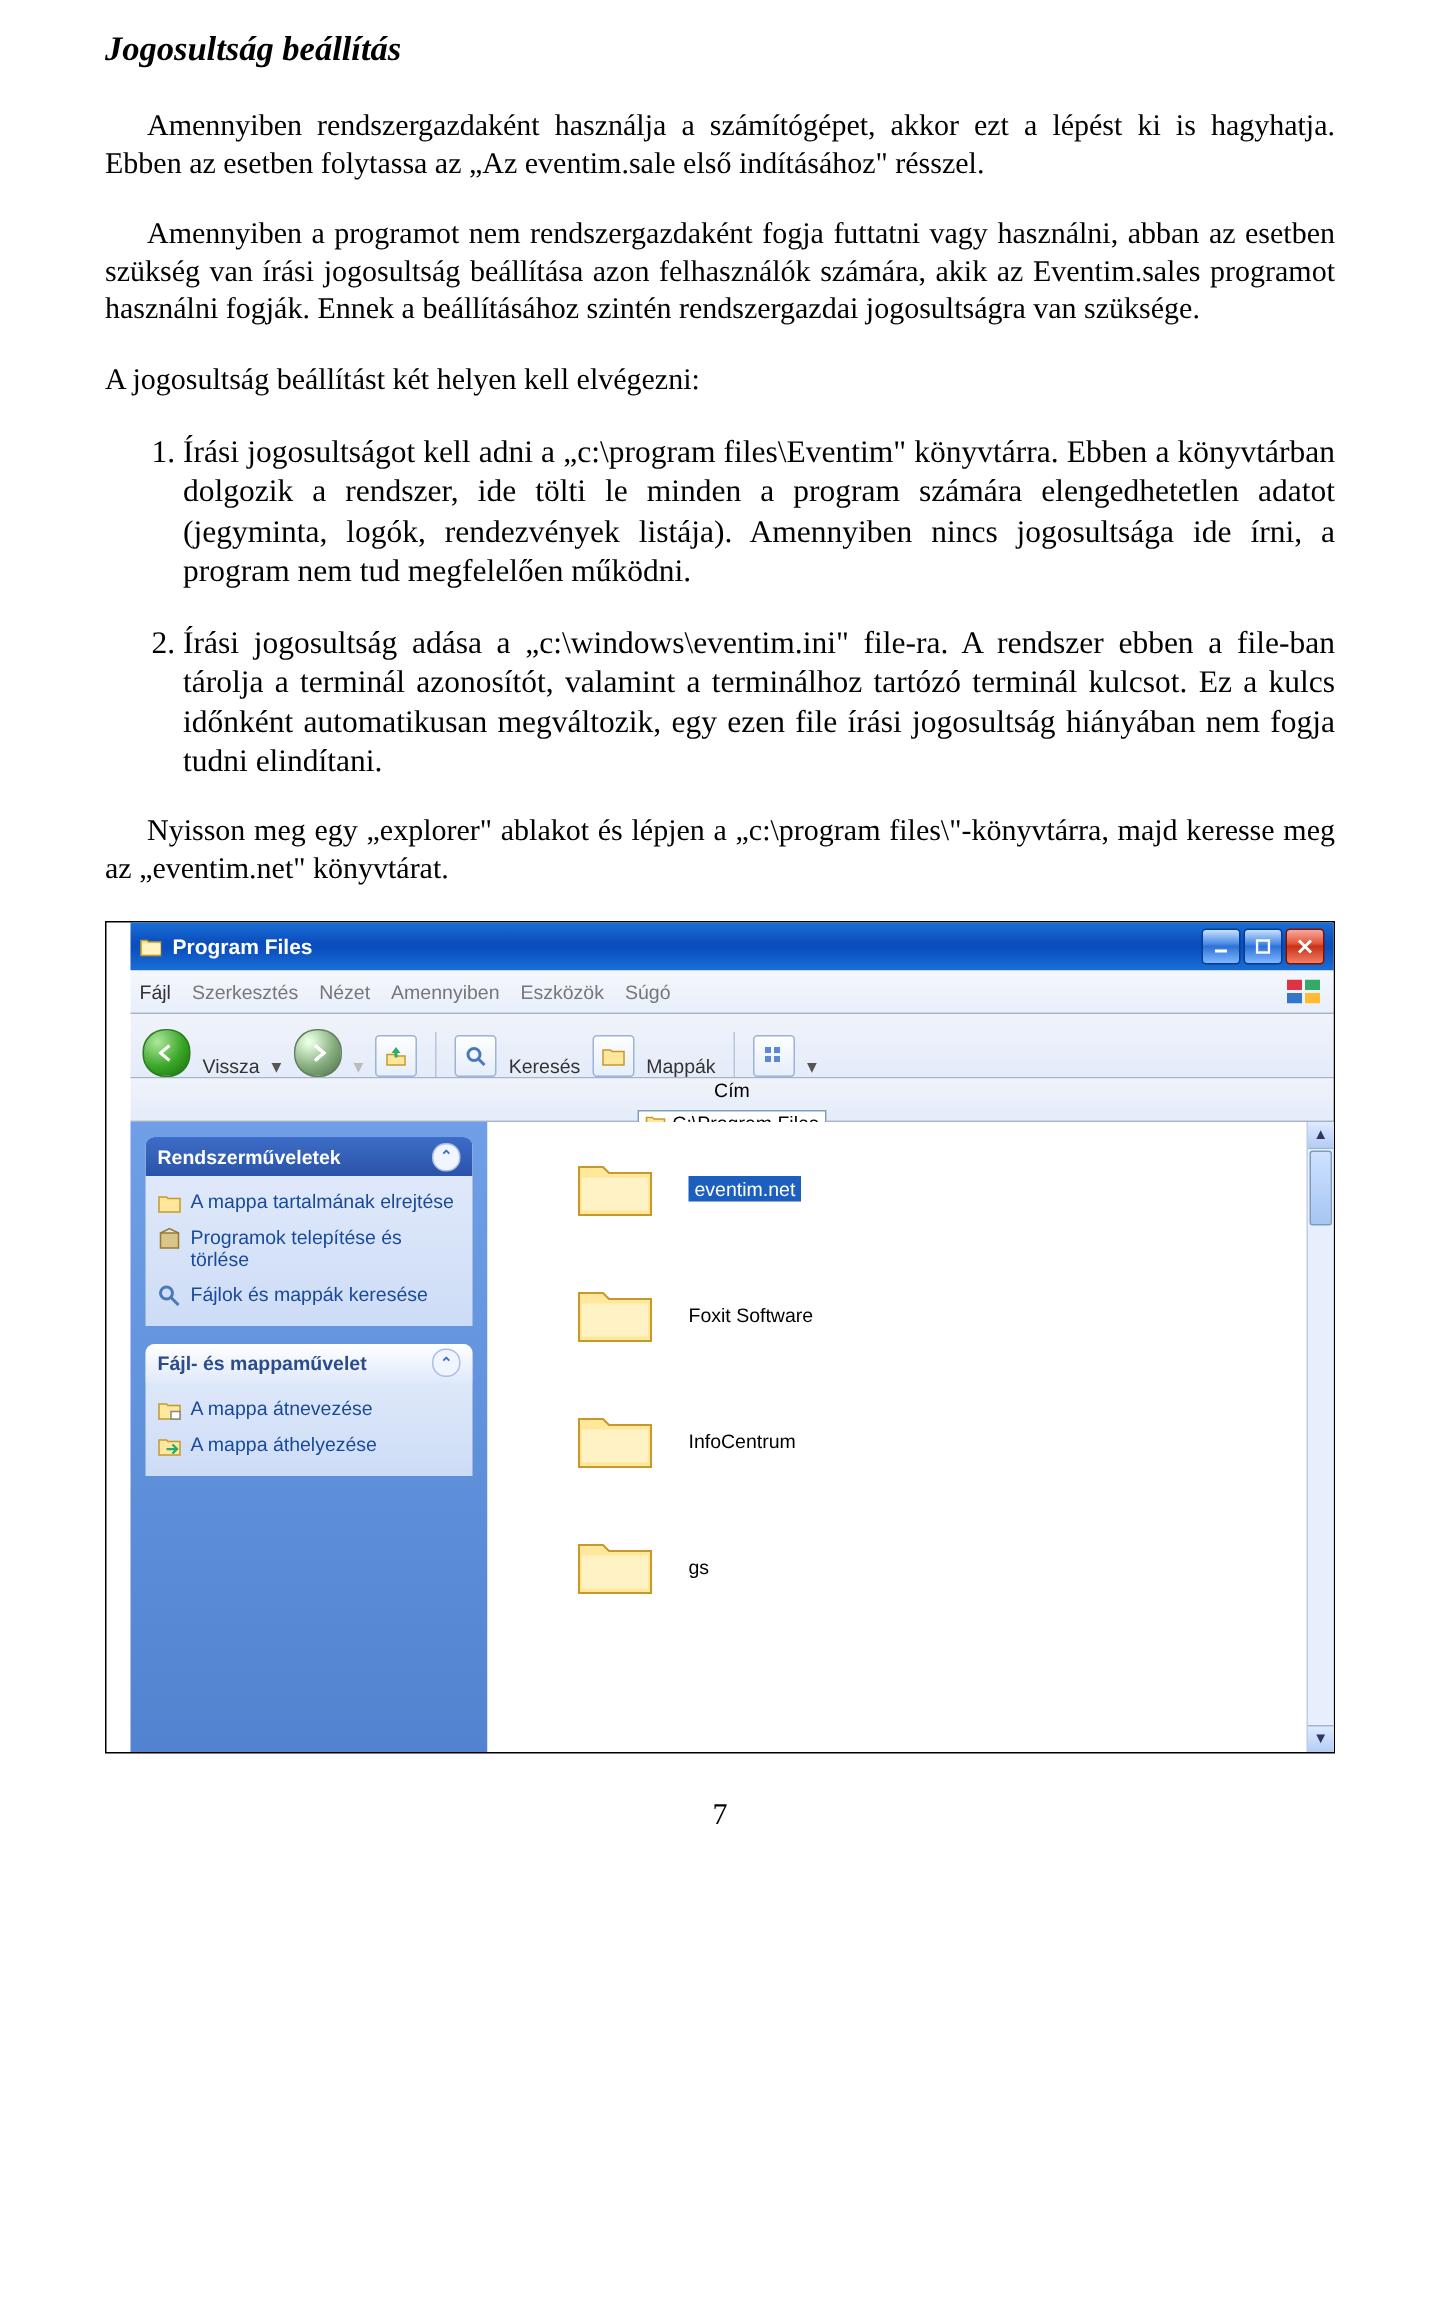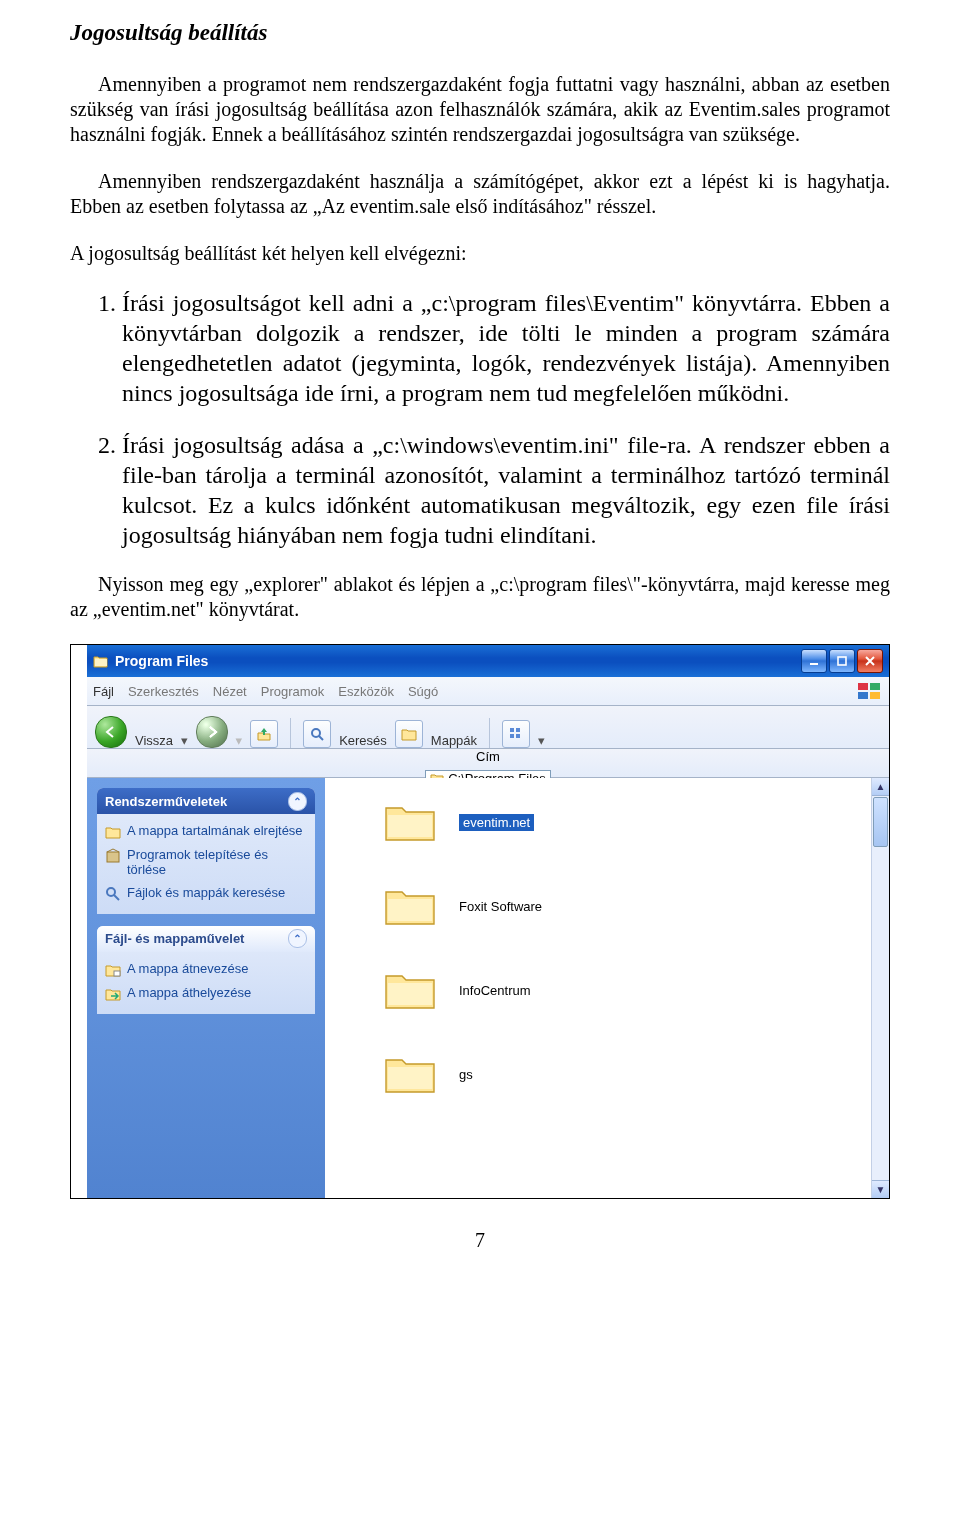--- a/index.html
+++ b/index.html
@@ -22,21 +22,21 @@
   p {
     font-size: 20px;
     line-height: 1.25;
     margin: 0 0 22px 0;
     text-align: justify;
   }
   .indent { text-indent: 28px; }
   ol {
     margin: 0 0 22px 0;
     padding-left: 52px;
-    font-size: 24px;
+    font-size: 21px;
     text-align: justify;
   }
   ol li { margin-bottom: 22px; line-height: 1.25; }
   .page-num {
     text-align: center;
     font-size: 20px;
     margin-top: 30px;
   }
   
   .explorer {
@@ -177,22 +177,22 @@
   .vscroll .arrow.bottom{position:absolute;bottom:0;left:0;right:0;border-top:1px solid #9db4d6;border-bottom:none;}
   
   svg { display:block; }
 </style>
 </head>
 <body>
 
 <div class="page">
   <h2 class="title">Jogosultság beállítás</h2>
 
+  <p class="indent">Amennyiben rendszergazdaként használja a számítógépet, akkor ezt a lépést ki is hagyhatja. Ebben az esetben folytassa az „Az eventim.sale első indításához" résszel.</p>
   <p class="indent">Amennyiben a programot nem rendszergazdaként fogja futtatni vagy használni, abban az esetben szükség van írási jogosultság beállítása azon felhasználók számára, akik az Eventim.sales programot használni fogják. Ennek a beállításához szintén rendszergazdai jogosultságra van szüksége.</p>
-  <p class="indent">Amennyiben rendszergazdaként használja a számítógépet, akkor ezt a lépést ki is hagyhatja. Ebben az esetben folytassa az „Az eventim.sale első indításához" résszel.</p>
   <p>A jogosultság beállítást két helyen kell elvégezni:</p>
   <ol>
     <li>Írási jogosultságot kell adni a „c:\program files\Eventim" könyvtárra. Ebben a könyvtárban dolgozik a rendszer, ide tölti le minden a program számára elengedhetetlen adatot (jegyminta, logók, rendezvények listája). Amennyiben nincs jogosultsága ide írni, a program nem tud megfelelően működni.</li>
     <li>Írási jogosultság adása a „c:\windows\eventim.ini" file-ra. A rendszer ebben a file-ban tárolja a terminál azonosítót, valamint a terminálhoz tartózó terminál kulcsot. Ez a kulcs időnként automatikusan megváltozik, egy ezen file írási jogosultság hiányában nem fogja tudni elindítani.</li>
   </ol>
   <p class="indent">Nyisson meg egy „explorer" ablakot és lépjen a „c:\program files\"-könyvtárra, majd keresse meg az „eventim.net" könyvtárat.</p>
 
   <div class="explorer">
 
     <div class="titlebar">
@@ -216,21 +216,21 @@
             <path d="M1 1 L9 9 M9 1 L1 9" stroke="#fff" stroke-width="2"></path>
           </svg>
         </div>
     </div>
 
     <div class="menubar">
       <div class="menus">
         <span>Fájl</span>
         <span>Szerkesztés</span>
         <span>Nézet</span>
-        <span>Programok</span>
+        <span>Amennyiben</span>
         <span>Eszközök</span>
         <span>Súgó</span>
       </div>
       <span class="winflag">
         <svg width="22" height="16">
             <rect x="0" y="0" width="10" height="7" fill="#d34"></rect>
             <rect x="12" y="0" width="10" height="7" fill="#3a6"></rect>
             <rect x="0" y="9" width="10" height="7" fill="#37c"></rect>
             <rect x="12" y="9" width="10" height="7" fill="#fb3"></rect>
           </svg>

